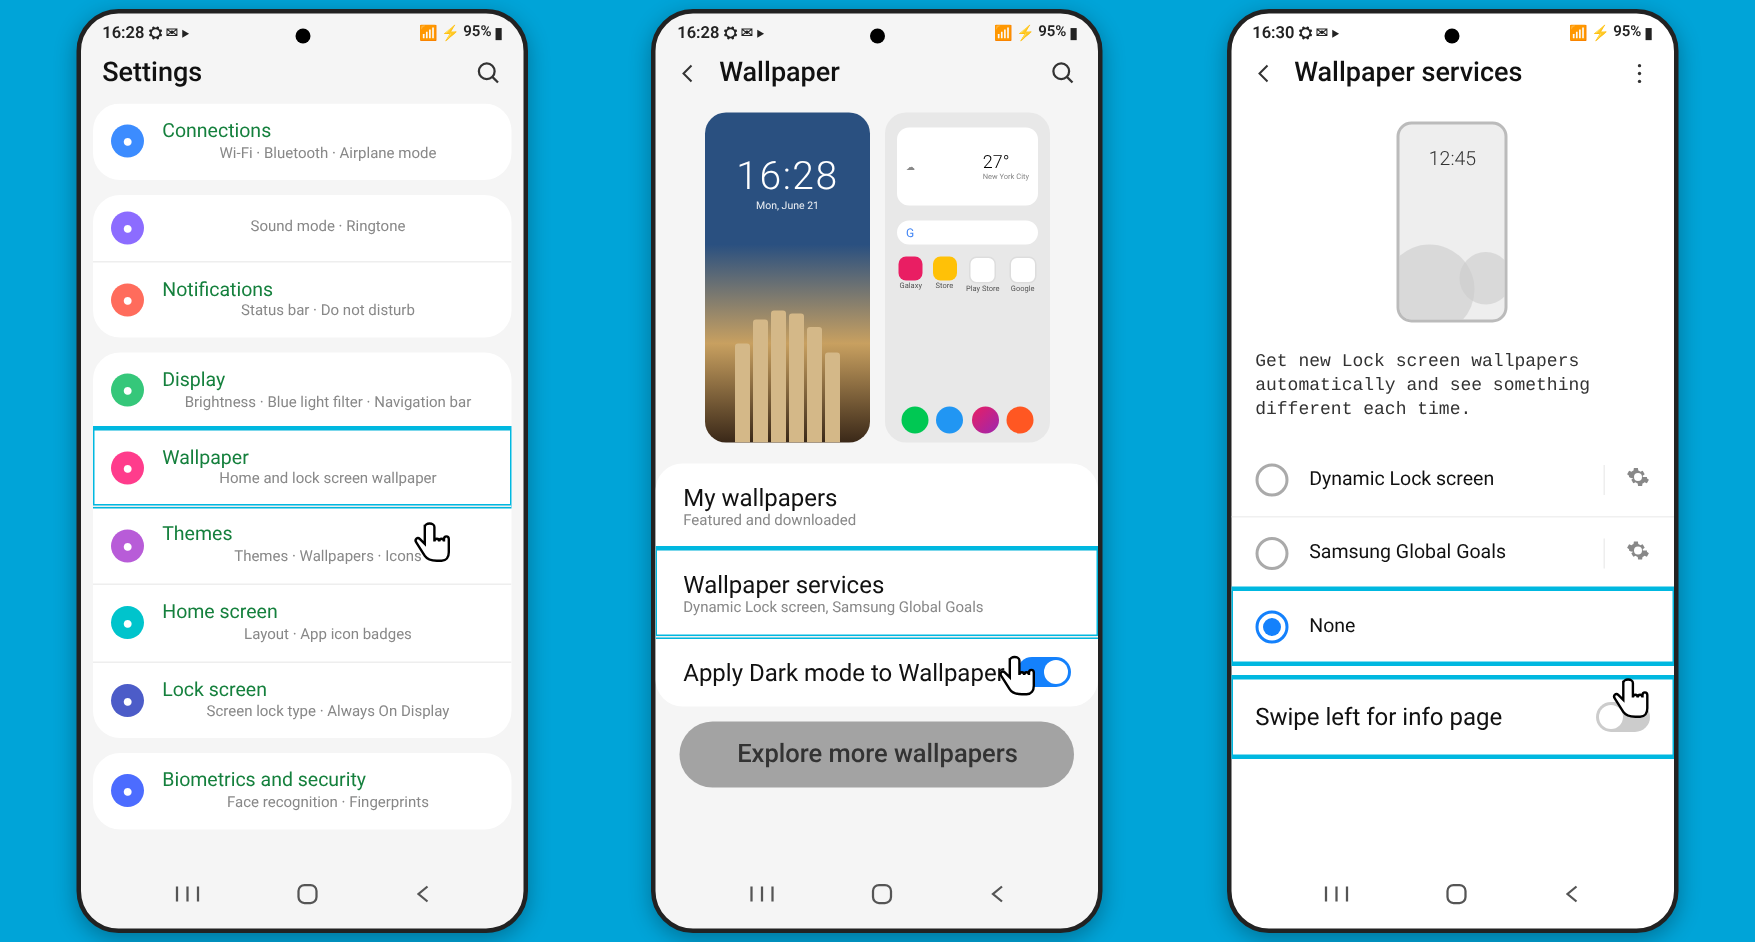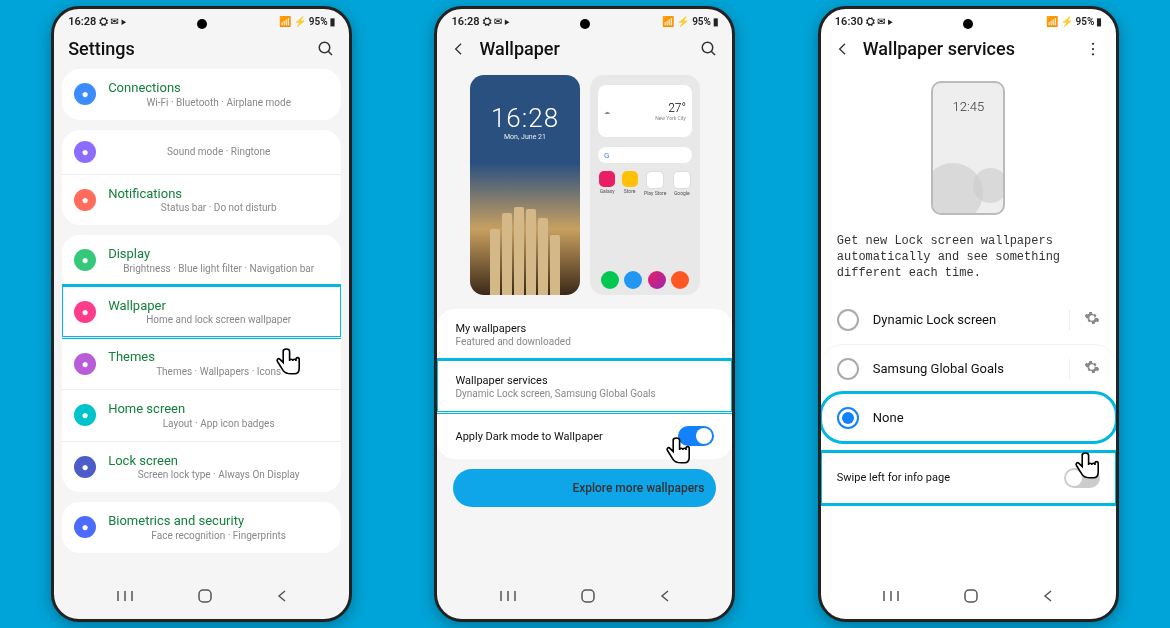--- a/index.html
+++ b/index.html
@@ -129,36 +129,36 @@
 .search-pill { background:#fff; border-radius:12px; margin:4px 8px; height:16px; display:flex; align-items:center; padding:0 6px; font-size:8px;}
 .icon-row { display:flex; justify-content:space-around; padding:4px 6px; }
 .app-icon { width:16px; height:16px; border-radius:5px; }
 .app-label { font-size:5px; text-align:center; color:#555; margin-top:1px;}
 .icon-col { display:flex; flex-direction:column; align-items:center;}
 .dock { position:absolute; bottom:6px; left:0; right:0; display:flex; justify-content:space-around; padding:0 8px;}
 .dock-icon { width:18px; height:18px; border-radius:50%;}
 
 .flat-row { padding: 13px 18px; position: relative; }
 .flat-row + .flat-row { border-top: 1px solid #f0f0f0; }
-.flat-title { font-size: 11px; color: #111; }
+.flat-title { font-size: 16px; color: #111; }
 .flat-sub { font-size: 10px; color: #888; margin-top: 1px; }
 .flat-row.toggle-row { display:flex; align-items:center; justify-content:space-between; }
 .toggle {
   width: 36px; height: 20px; background: #1481fc; border-radius: 10px; position: relative;
 }
 .toggle::after {
   content:''; position:absolute; right:2px; top:2px; width:16px; height:16px; background:#fff; border-radius:50%;
 }
 .explore-btn {
   margin: 8px 16px 0;
-  background: #0ea5e9;
+  background: #a3a3a3;
   border-radius: 22px;
-  text-align: right;
+  text-align: center;
   padding: 12px;
-  font-size: 12px;
+  font-size: 17px;
   font-weight: 500;
   color: #333;
 }
 
 
 .mock-device {
   width: 70px;
   height: 130px;
   border: 2px solid #bbb;
   border-radius: 10px;
@@ -166,21 +166,21 @@
   background: #eee;
   position: relative;
   overflow: hidden;
 }
 .mock-time { text-align:center; font-size:13px; margin-top:16px; color:#333; font-weight:300;}
 .mock-circles { position:absolute; bottom:-10px; left:-10px; width:60px; height:60px; background:#ccc; border-radius:50%; opacity:.6;}
 .mock-circles2 { position:absolute; bottom:10px; right:-5px; width:35px; height:35px; background:#ccc; border-radius:50%; opacity:.6;}
 .info-text { font-size: 12px; color: #333; padding: 0 16px 14px; line-height: 1.35; font-family: Liberation Mono, monospace; }
 
 .radio-row { display:flex; align-items:center; padding: 13px 16px; gap: 14px; position:relative;}
-.radio-row + .radio-row { border-top: 1px solid #f0f0f0; border-radius: 22px; }
+.radio-row + .radio-row { border-top: 1px solid #f0f0f0; }
 .radio { width:18px; height:18px; border:2px solid #aaa; border-radius:50%; flex-shrink:0; position:relative;}
 .radio.selected { border-color:#1481fc; }
 .radio.selected::after { content:''; position:absolute; inset:3px; background:#1481fc; border-radius:50%;}
 .radio-label { flex:1; font-size:13px; color:#111;}
 .gear-divider { border-left:1px solid #eee; padding-left:14px; color:#888;}
 .switch-row { display:flex; align-items:center; justify-content:space-between; padding:16px; position:relative;}
 .switch-off { width:36px; height:20px; background:#ccc; border-radius:10px; position:relative;}
 .switch-off::after { content:''; position:absolute; left:2px; top:2px; width:16px; height:16px; background:#fff; border-radius:50%;}
 .sep-gap { height:10px; }
 </style>
@@ -334,21 +334,21 @@
           <div class="col" style="height:75%"></div>
         <div class="col" style="height:80%"></div>
           <div class="col" style="height:78%"></div>
         <div class="col" style="height:70%"></div>
           <div class="col" style="height:55%"></div>
       </div>
     </div>
     <div class="preview home-preview">
       <div class="weather-widget">
         <span style="font-size:6px;color:#888">☁</span>
-        <div style="text-align:right">
+        <div style="text-align:left">
           <div style="font-size:12px;font-weight:300">27°</div>
           <div style="font-size:5px;color:#888">New York City</div>
         </div>
       </div>
       <div class="search-pill">
           <span style="color:#4285f4">G</span>
         </div>
       <div class="icon-row">
         <div class="icon-col">
             <div class="app-icon" style="background:#e91e63"></div>

